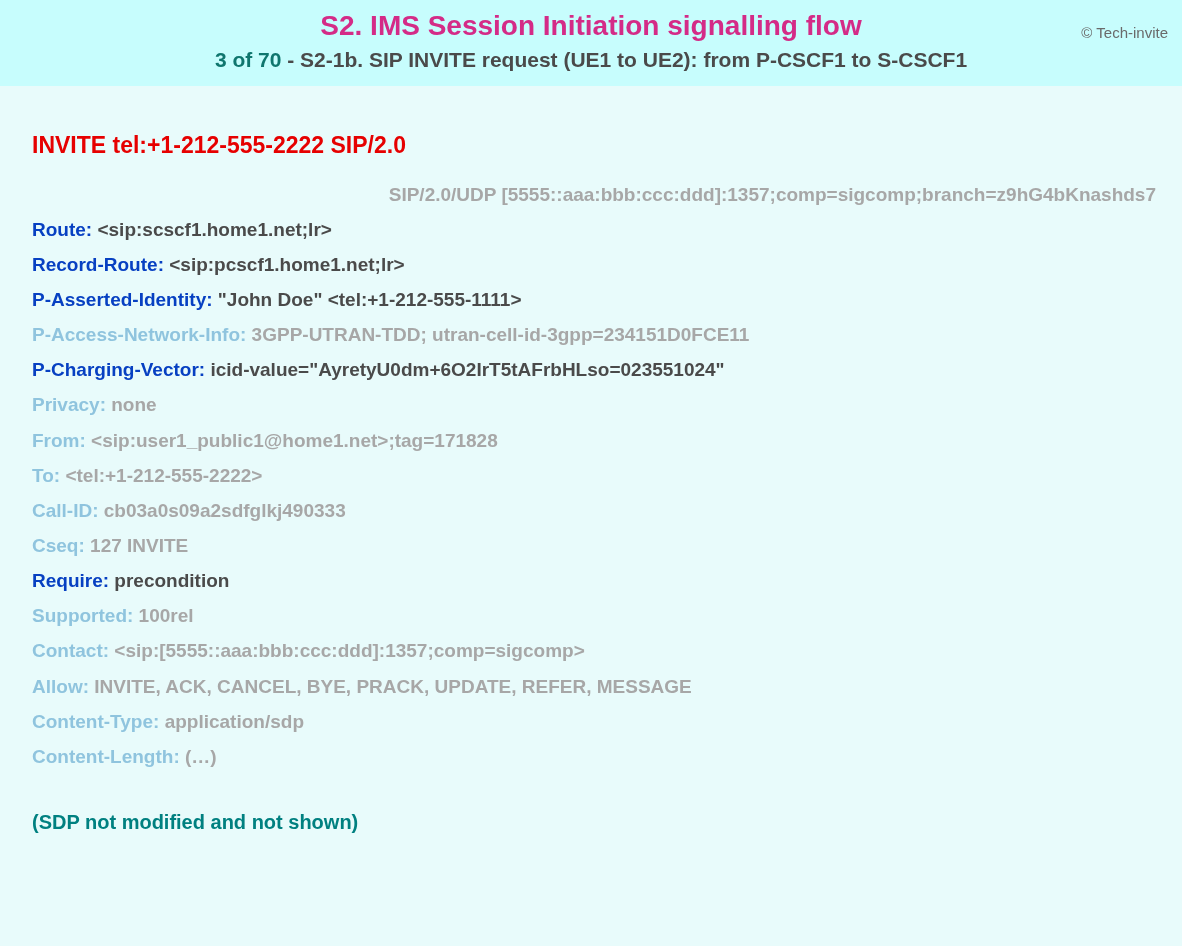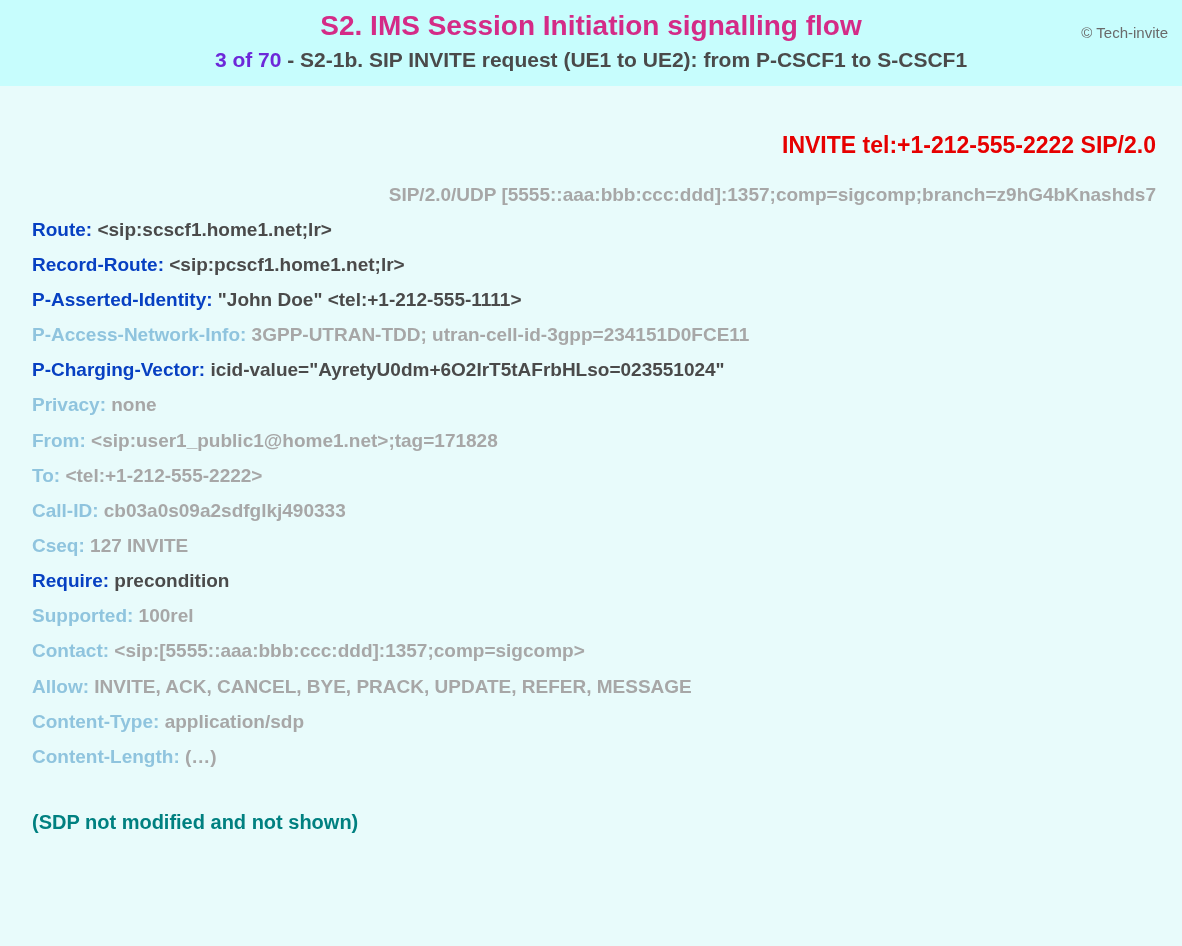--- a/index.html
+++ b/index.html
@@ -35,34 +35,33 @@
     font-weight: bold;
     color: #d42b87;
     margin: 0 0 6px 0;
   }
   .subtitle {
     font-size: 21px;
     font-weight: bold;
     color: #4a4a4a;
   }
   .subtitle .num {
-    color: #6d28d9;
+    color: #0f766e;
     text-align: center;
   }
   .body {
     padding: 38px 26px 20px 32px;
     font-size: 19px;
     line-height: 1.85;
     font-weight: bold;
   }
   .invite-line {
     font-size: 23px;
     color: #e60000;
     margin-bottom: 10px;
-    text-align: right;
   }
   .hdr-row {}
   .hname-blue { color: #0740c2; }
   .hname-light { color: #8fc4de; }
   .hval { color: #4a4a4a; }
   .hval-light { color: #a7a7a7; }
   .indent { padding-left: 16px; text-align: right; }
   .sdp-note {
     color: #008080;
     margin-top: 30px;

